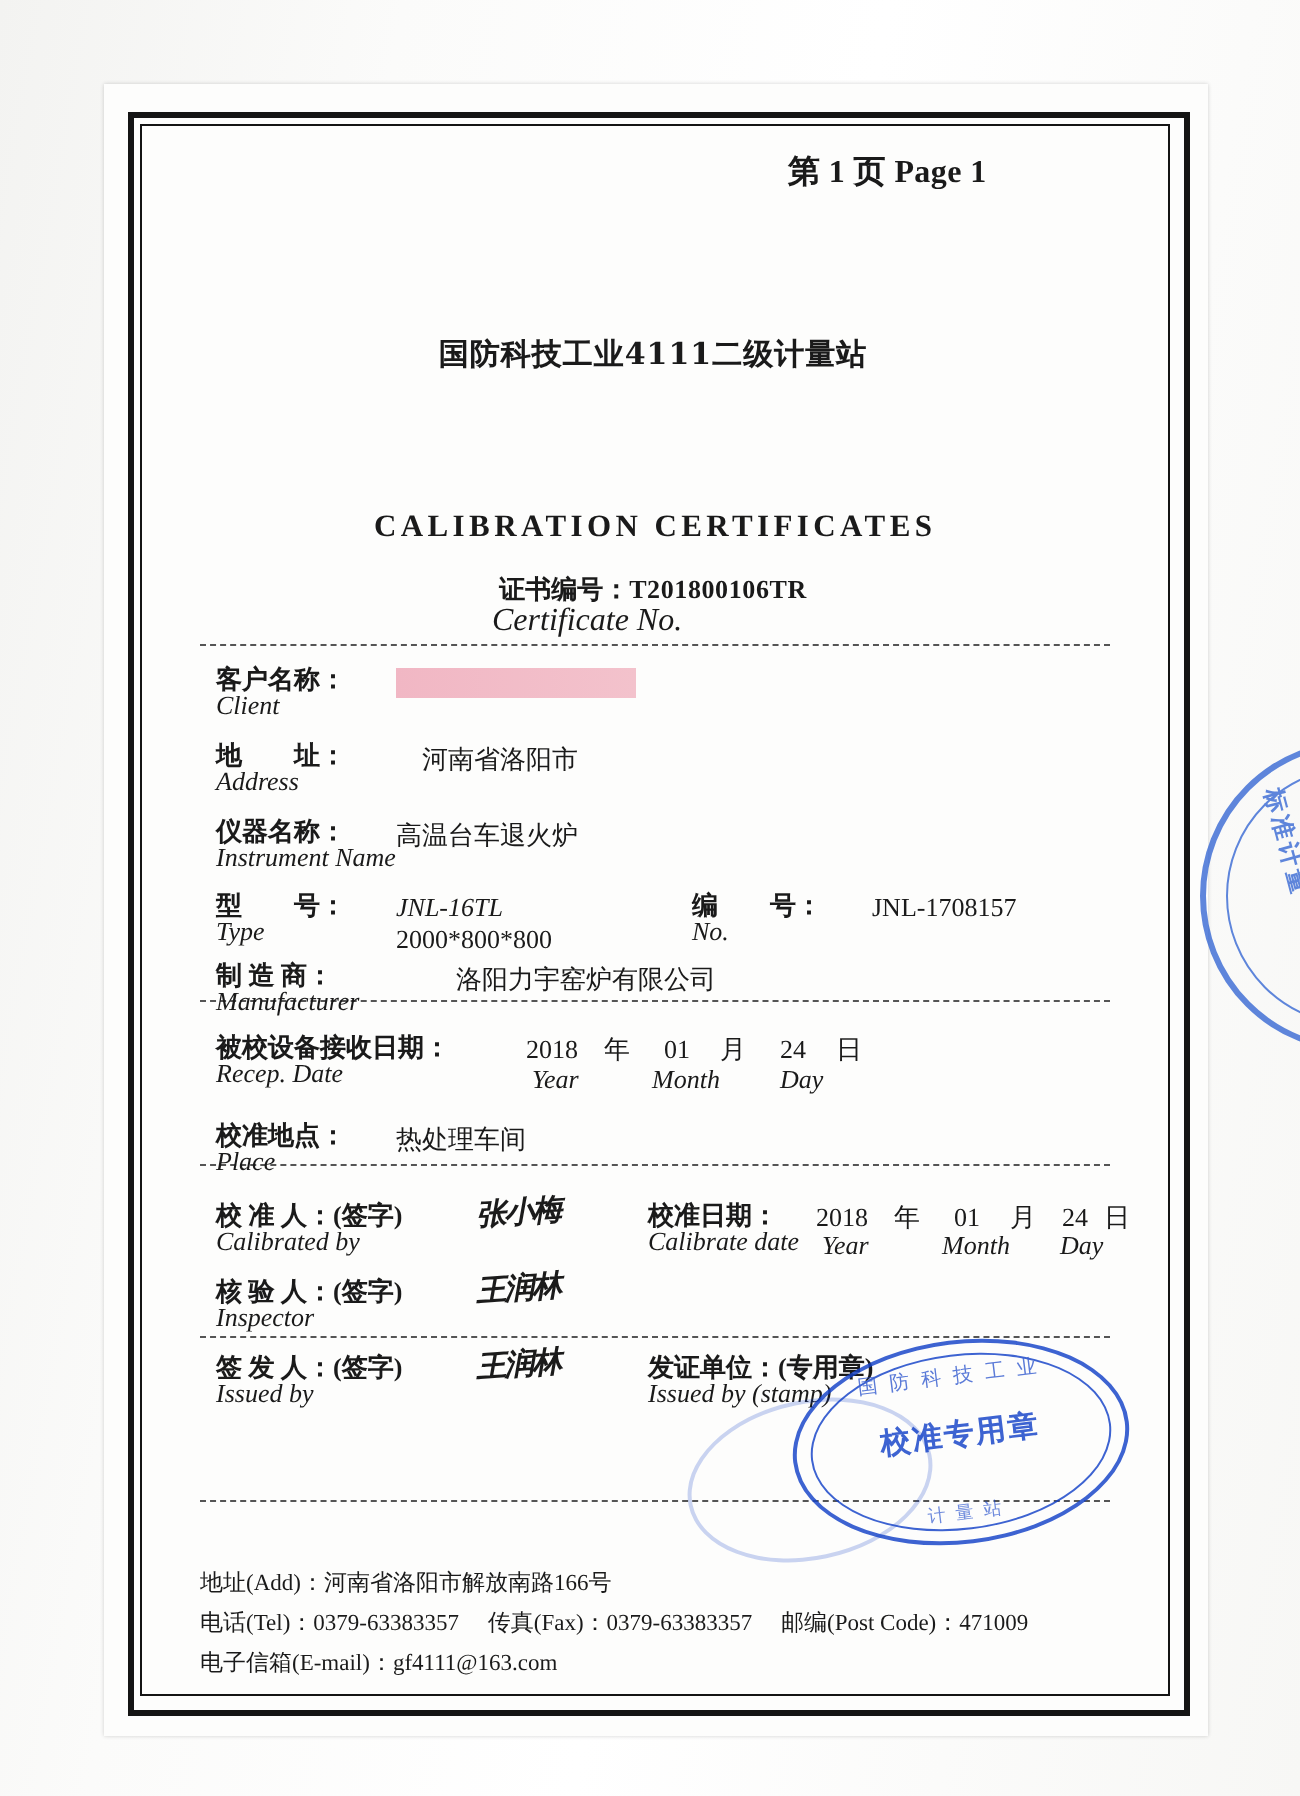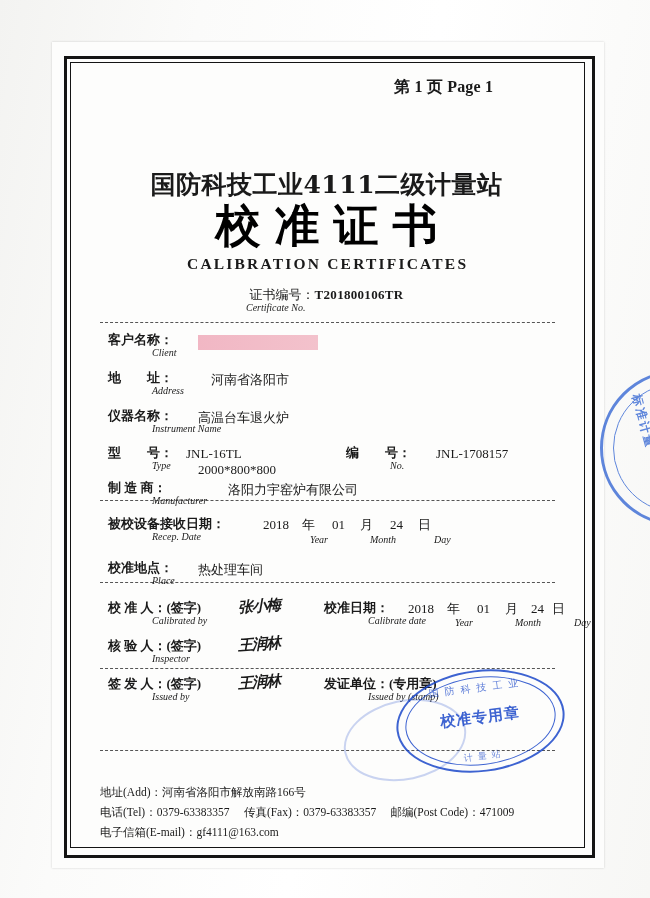--- a/index.html
+++ b/index.html
@@ -60,21 +60,21 @@
     white-space: nowrap;
   }
   .pagecount .r2 { display:block; }
 
   
   .org {
     position: absolute;
     left: 0; top: 98px;
     width: 497px;
     text-align: center;
-    font-size: 25px;
+    font-size: 15px;
     font-weight: bold;
     font-family: "DejaVu Serif", "Liberation Serif", serif;
     letter-spacing: .5px;
   }
   .big-title {
     position: absolute;
     left: 0; top: 126px;
     width: 497px;
     text-align: center;
     font-size: 45px;
@@ -96,26 +96,26 @@
     font-family: "Liberation Serif", serif;
   }
 
   .certno {
     position: absolute;
     left: 0; top: 216px;
     width: 497px;
     text-align: center;
     font-size: 13px;
   }
-  .certno .cn { font-weight: normal; }
+  .certno .cn { font-weight: bold; }
   .certno .val { font-weight: bold; letter-spacing: .3px; }
   .certno-en {
     position: absolute;
     left: 168px; top: 232px;
-    font-size: 10px;
+    font-size: 16px;
     font-style: italic;
     font-family: "Liberation Serif", serif;
   }
 
   
   .dash {
     position: absolute;
     left: 22px;
     width: 455px;
     border-top: 1px dashed #555;
@@ -128,26 +128,25 @@
 
   
   .field { position: absolute; }
   .lab {
     font-size: 13px;
     font-weight: bold;
     line-height: 15px;
     white-space: nowrap;
   }
   .lab-en {
-    font-size: 10px;
+    font-size: 13px;
     font-style: italic;
     line-height: 12px;
     font-family: "Liberation Serif", serif;
     white-space: nowrap;
-    margin-left: 44px;
   }
   .val {
     font-size: 13px;
     line-height: 15px;
     white-space: nowrap;
   }
 
   .redact {
     display: inline-block;
     width: 120px; height: 15px;
@@ -259,21 +258,20 @@
 <div class="frame-outer"></div>
 <div class="frame-inner"></div>
 
 <div class="content">
 
   <div class="pagecount">
     <span>第 1 页 Page   1</span>
   </div>
 
   <div class="org">国防科技工业4111二级计量站</div>
-  <div class="big-title">校准证书</div>
   <div class="en-title">CALIBRATION CERTIFICATES</div>
 
   <div class="certno">
     <span class="cn">证书编号：</span><span class="val">T201800106TR</span>
   </div>
   <div class="certno-en">Certificate No.</div>
 
   <div class="dash d1"></div>
   <div class="dash d2"></div>
   <div class="dash d3"></div>
@@ -297,21 +295,21 @@
   <div class="field" style="left:30px; top:338px;">
     <div class="lab">仪器名称：</div>
     <div class="lab-en">Instrument Name</div>
   </div>
   <div class="field val" style="left:120px; top:340px;">高温台车退火炉</div>
 
   <div class="field" style="left:30px; top:375px;">
     <div class="lab">型　　号：</div>
     <div class="lab-en">Type</div>
   </div>
-  <div class="field val" style="left:108px; top:376px;">JNL-16TL</div>
+  <div class="field val" style="left:120px; top:376px;font-style:italic;">JNL-16TL</div>
   <div class="field val" style="left:120px; top:392px;">2000*800*800</div>
 
   <div class="field" style="left:268px; top:375px;">
     <div class="lab">编　　号：</div>
     <div class="lab-en">No.</div>
   </div>
   <div class="field val" style="left:358px; top:376px;">JNL-1708157</div>
 
   <div class="field" style="left:30px; top:410px;">
     <div class="lab">制 造 商：</div>

